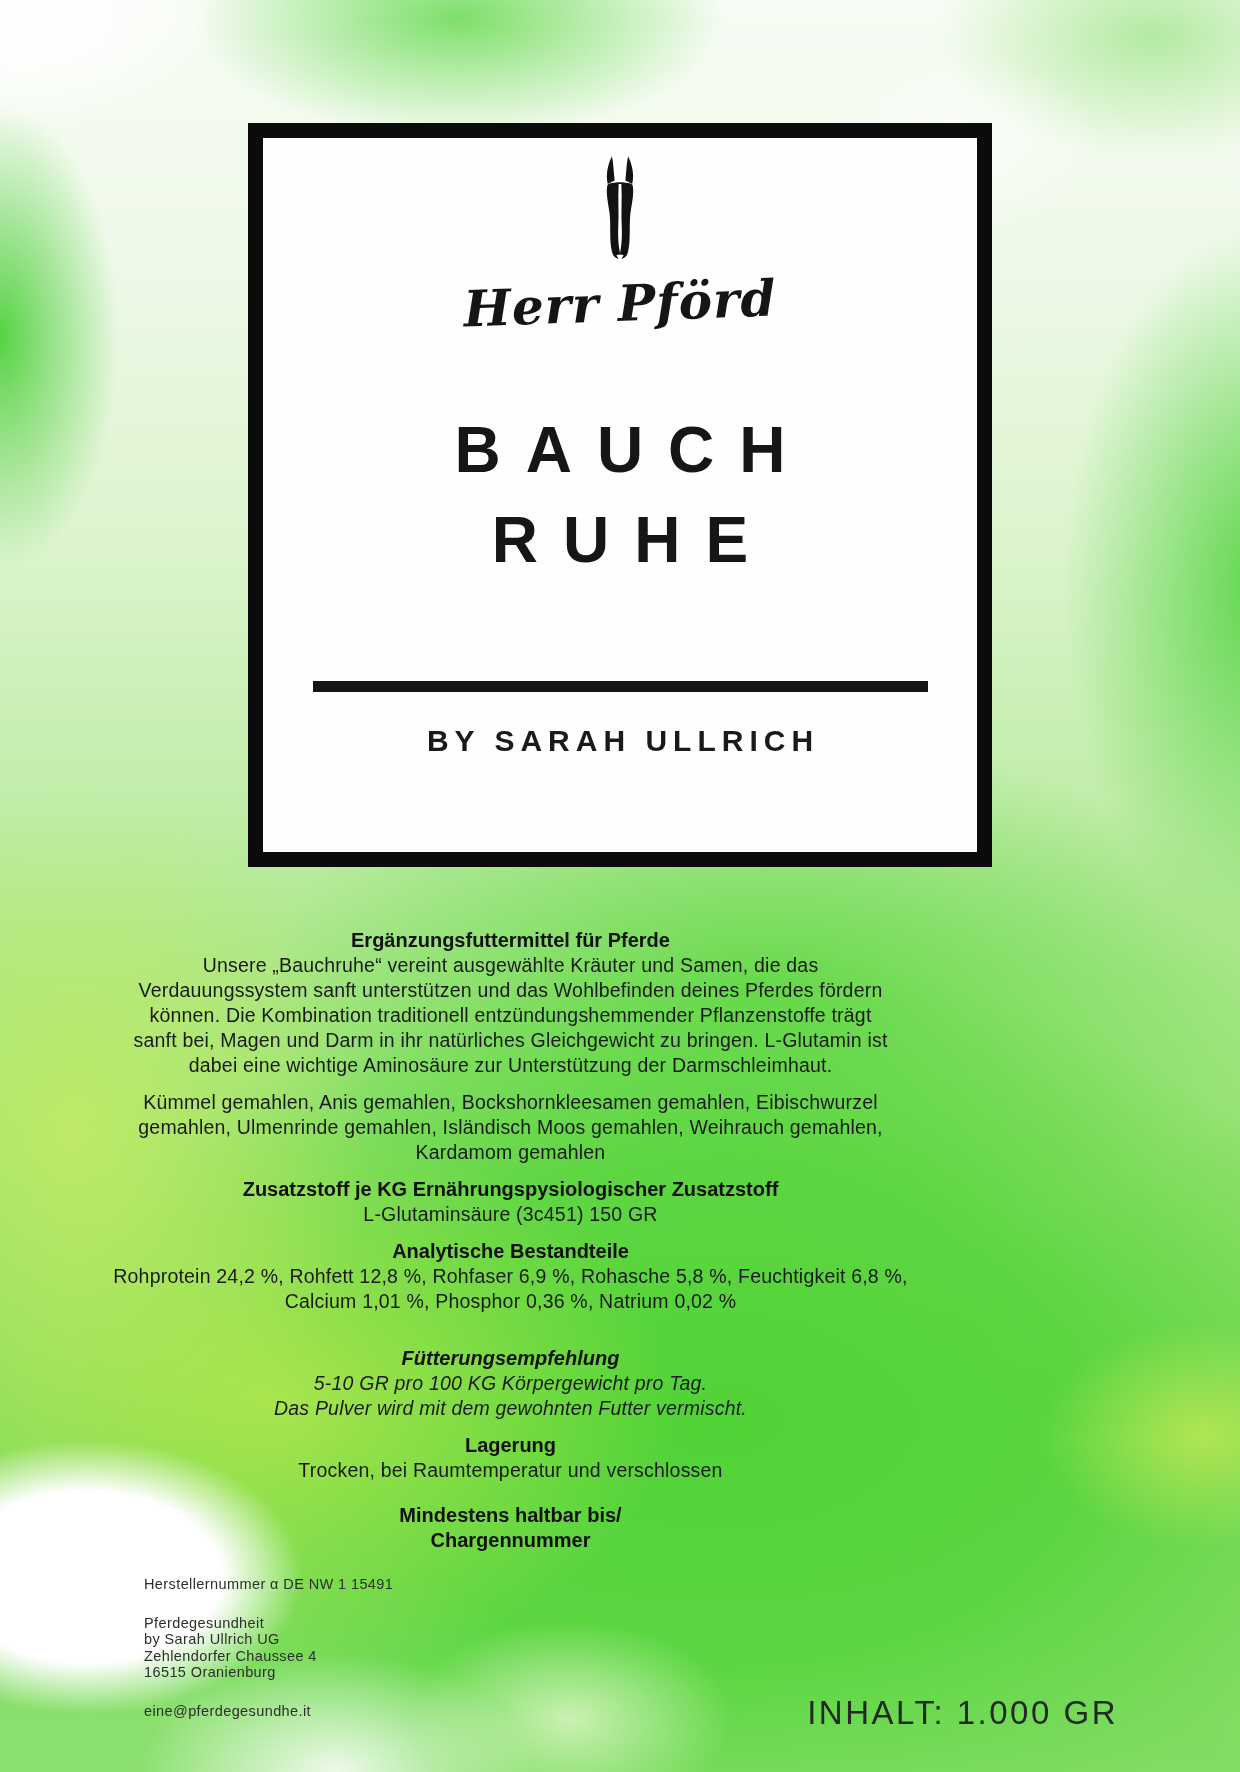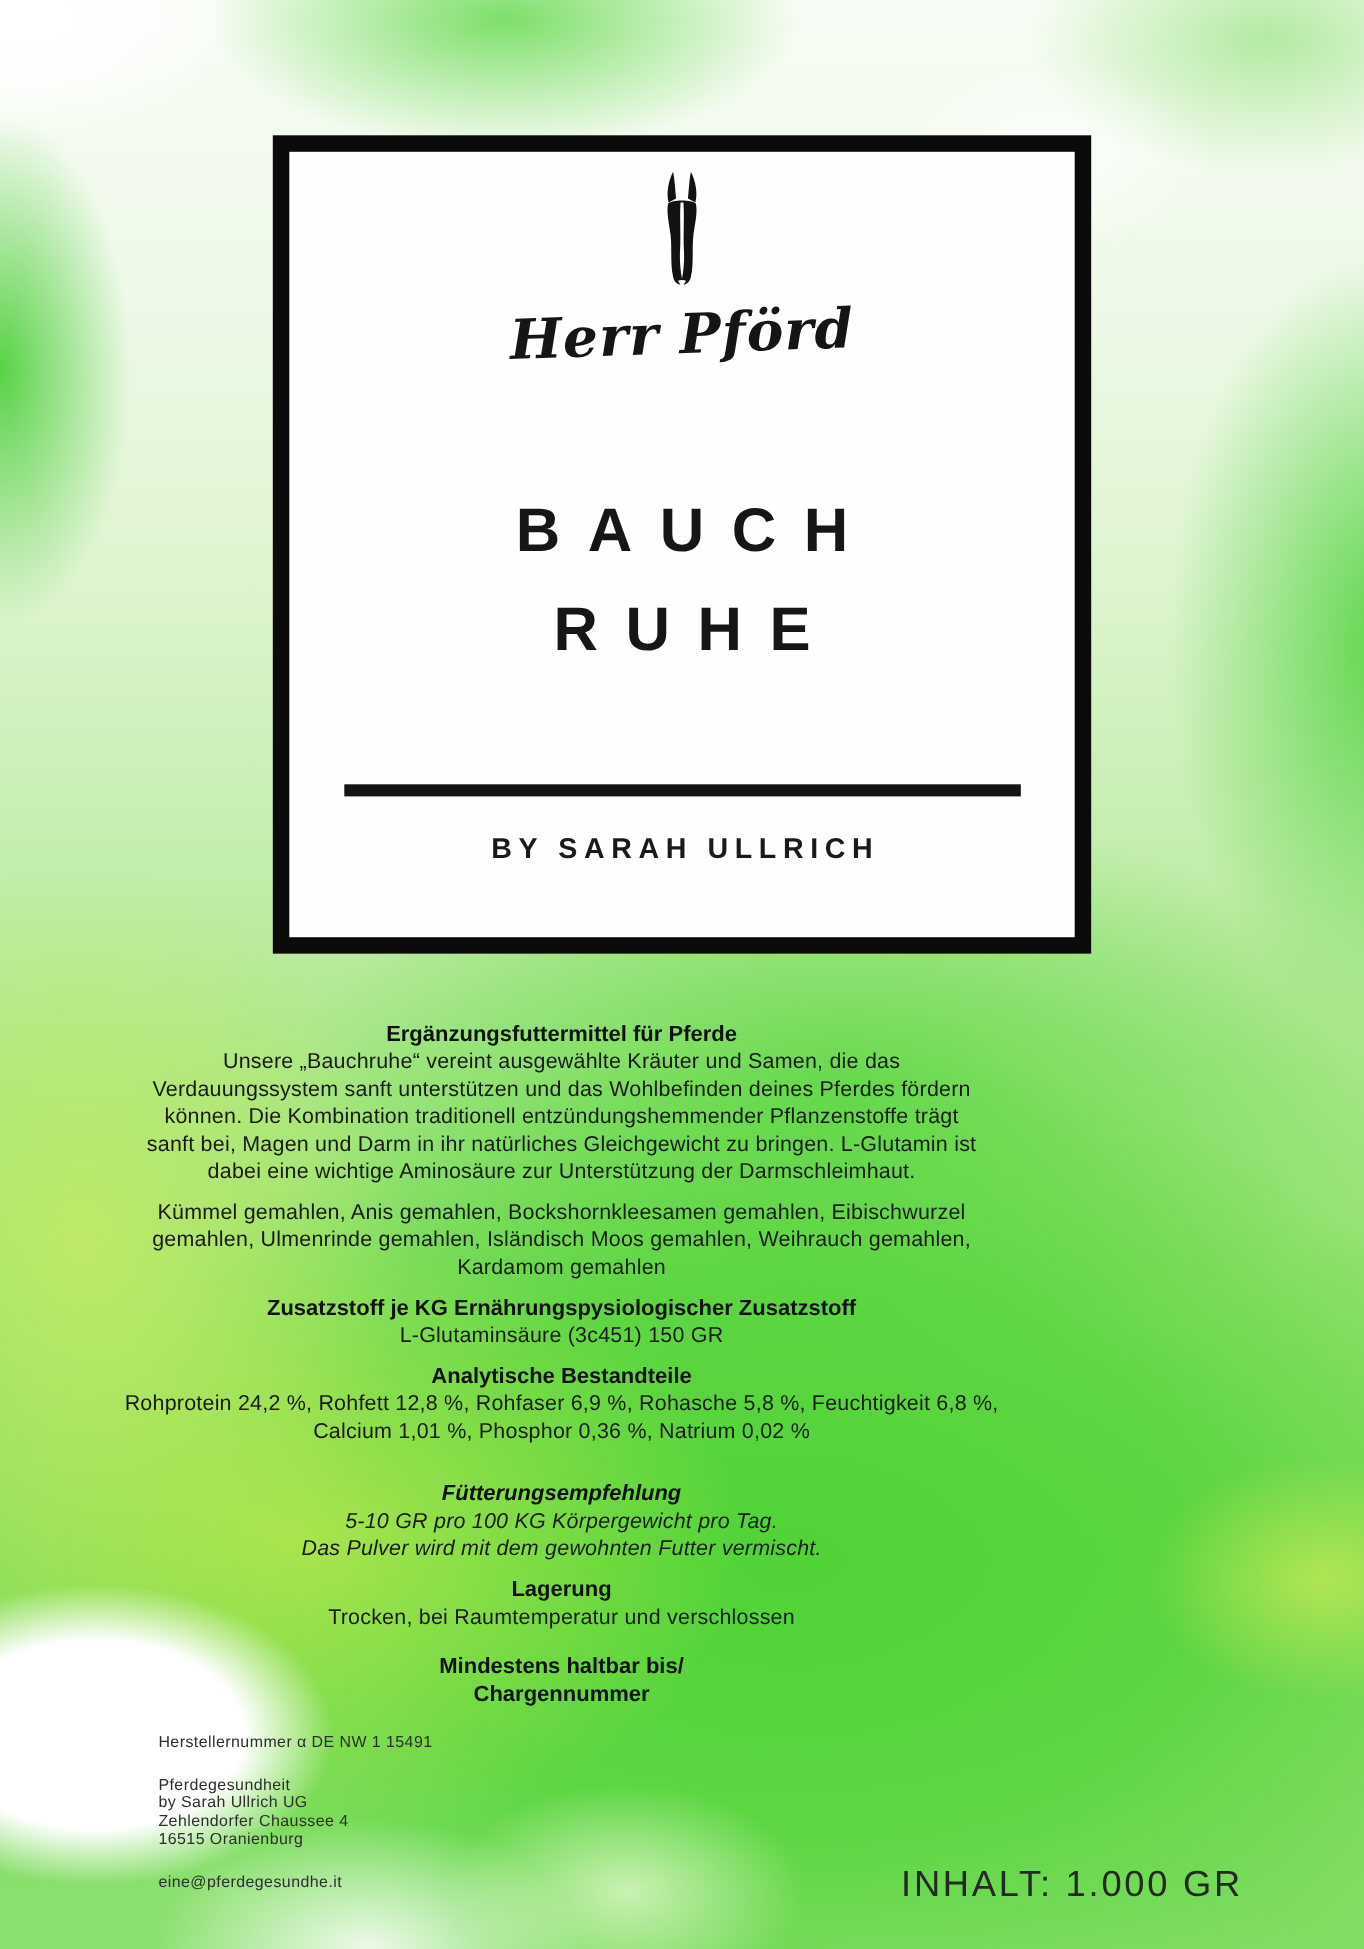--- a/index.html
+++ b/index.html
@@ -40,33 +40,33 @@
   .horse{display:block;margin:15px auto 0 auto;}
   .brand-script{
     display:block;margin-top:0;height:70px;line-height:66px;
     font-family:"DejaVu Serif", serif;
     font-style:italic;font-weight:bold;
     font-size:50px;color:#151515;
     letter-spacing:1px;
     transform:rotate(-2deg);
   }
   .product-title{
-    margin-top:96px;
+    margin-top:64px;
     font-weight:bold;
-    font-size:56px;line-height:90px;
+    font-size:64px;line-height:90px;
     letter-spacing:25px;padding-left:25px;
     color:#161616;
   }
   .divider{
     margin:96px auto 0 auto;
     width:615px;height:11px;background:#141414;
   }
   .byline{
     margin-top:32px;
-    font-weight:bold;font-size:26px;
+    font-weight:bold;font-size:30px;
     letter-spacing:6px;padding-left:6px;
     color:#1a1a1a;
   }
 
   
   #sections{
     position:absolute;left:0;top:928px;width:1021px;
     text-align:center;color:#1a1a1a;
   }
   #sections section{margin:0 auto 0 auto;padding-top:12px;}
@@ -81,21 +81,21 @@
   }
 
   
   .mfr{
     position:absolute;left:110px;top:1576px;
     font-size:14.5px;line-height:16.5px;color:#2e2e2e;
     letter-spacing:.4px;text-align:left;margin-left:34px;
   }
   .mfr .gap{height:22px;}
   .content-amount{
-    position:absolute;right:110px;top:1694px;
+    position:absolute;right:122px;top:1694px;
     font-size:33px;font-weight:400;letter-spacing:2.5px;
     color:#222a22;
   }
 </style>
 </head>
 <body>
 
 <div id="page">
 
   <div class="label-box">

